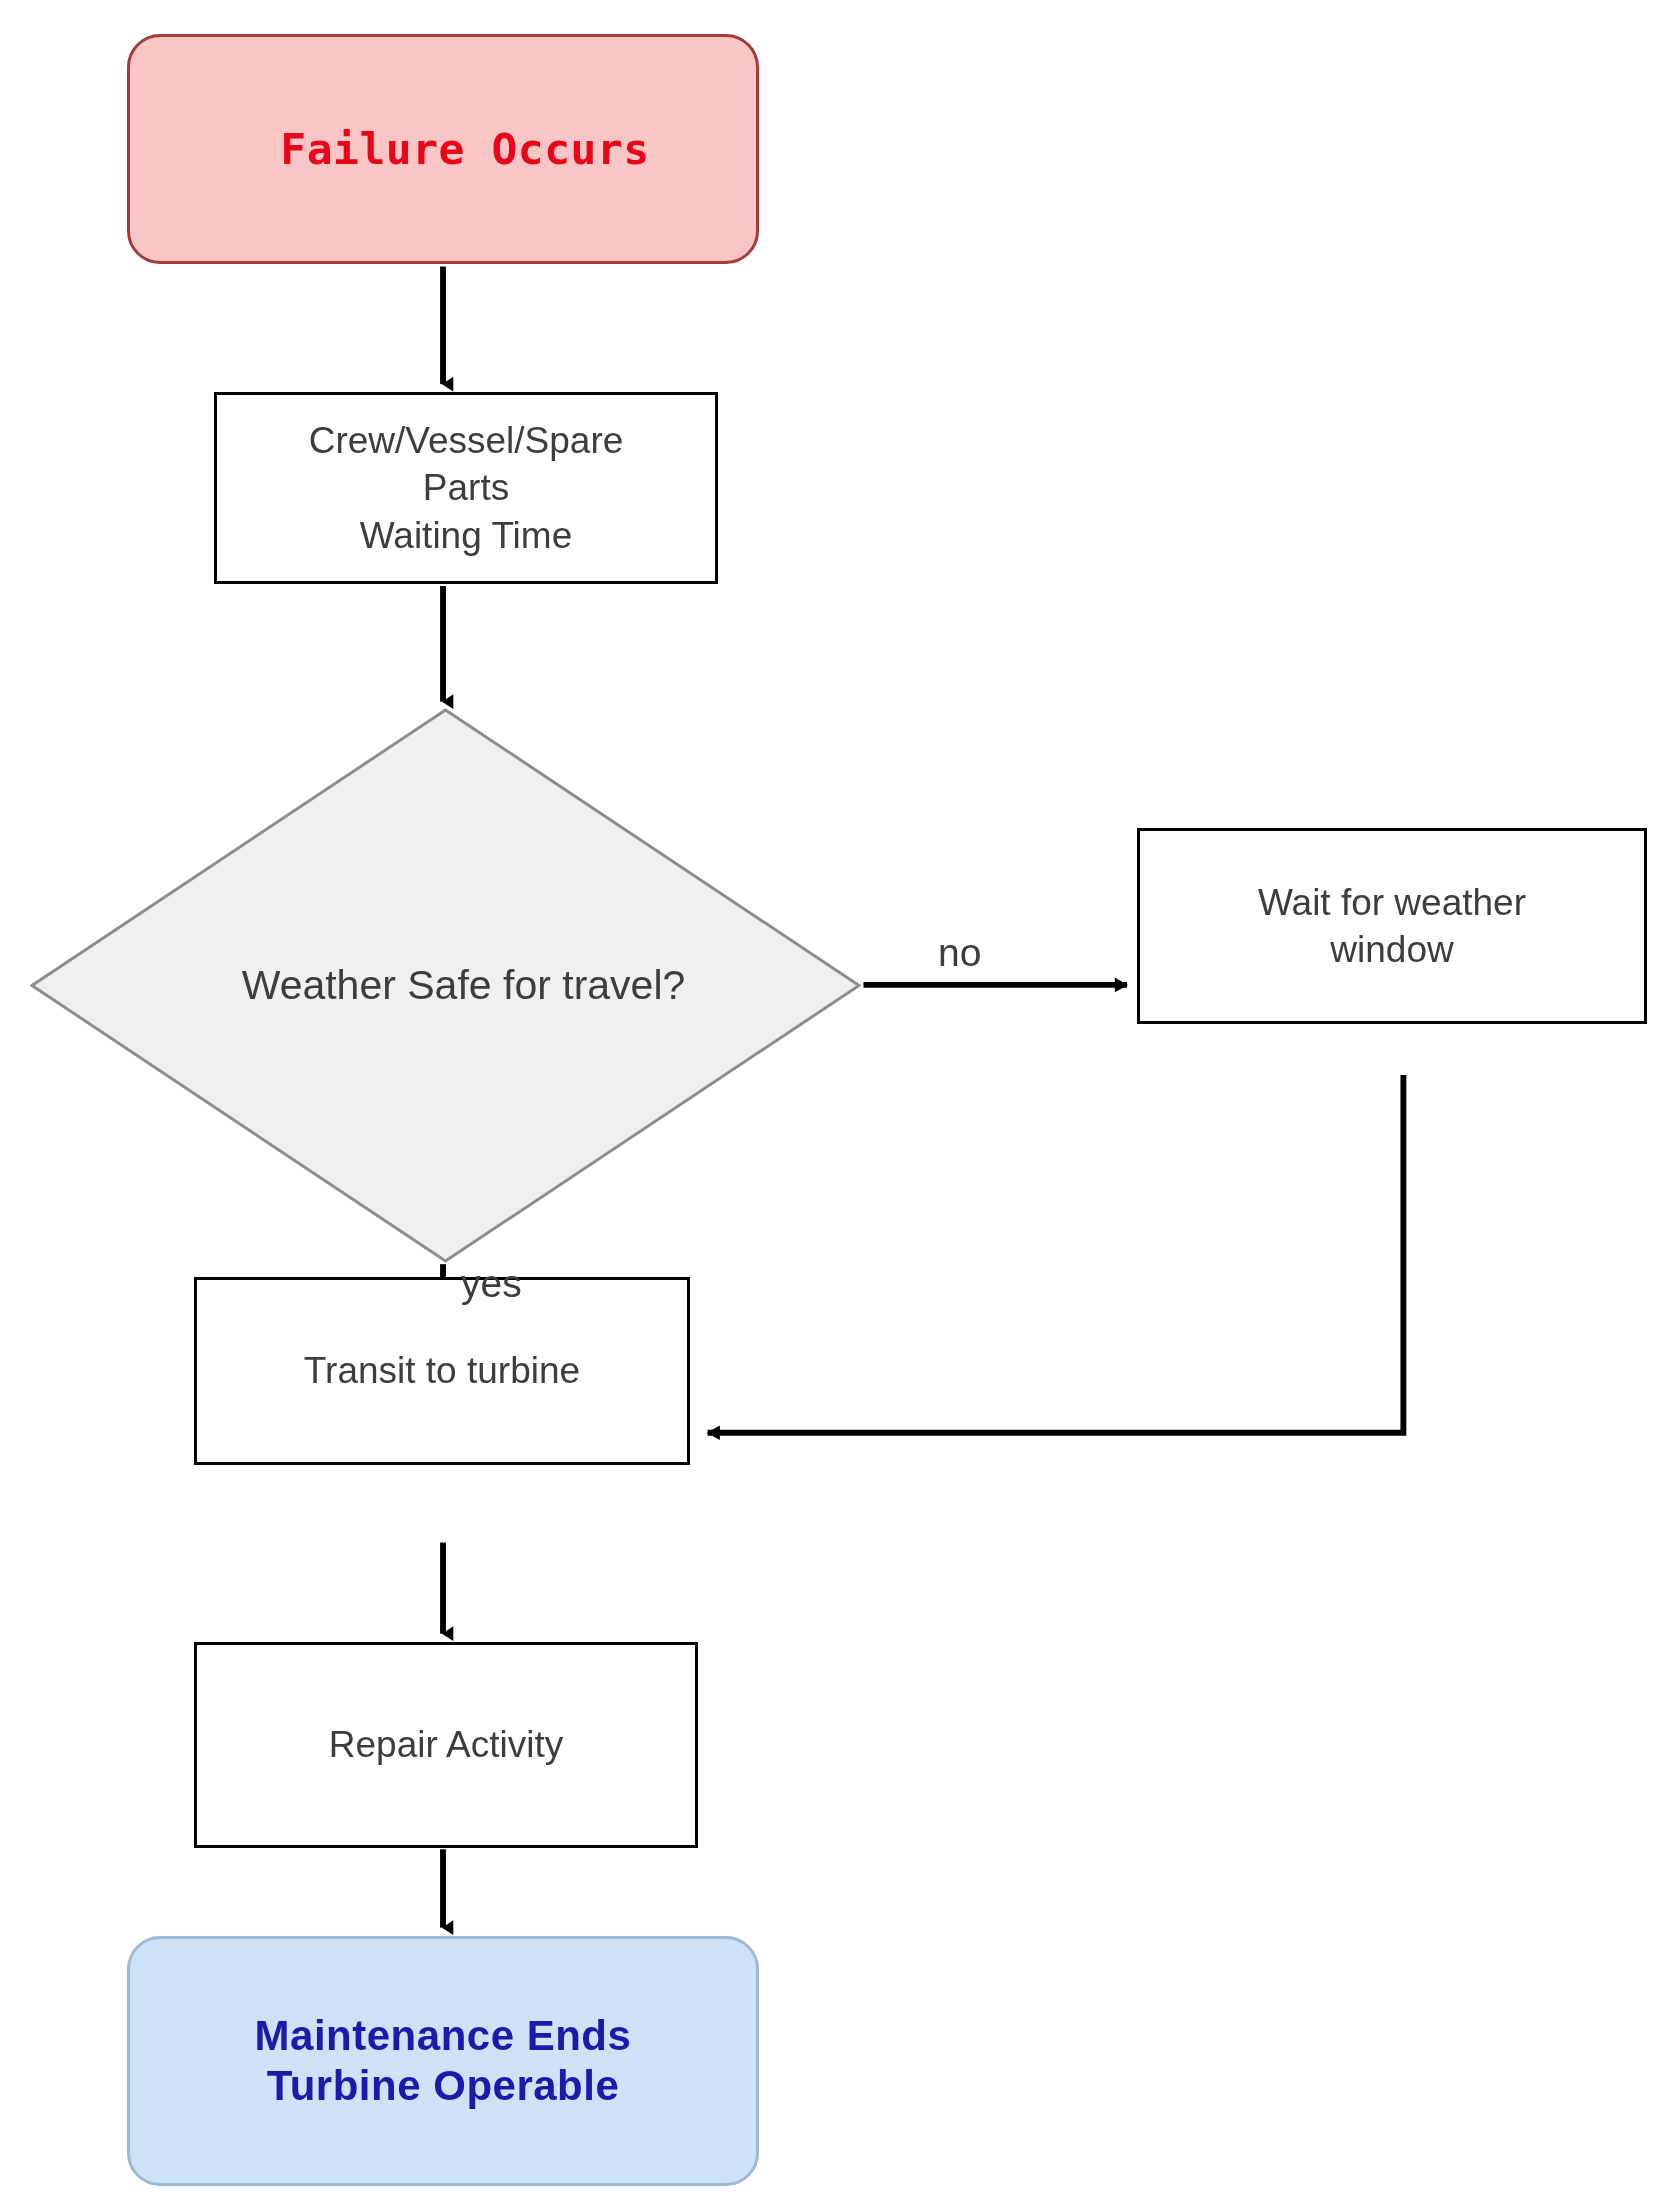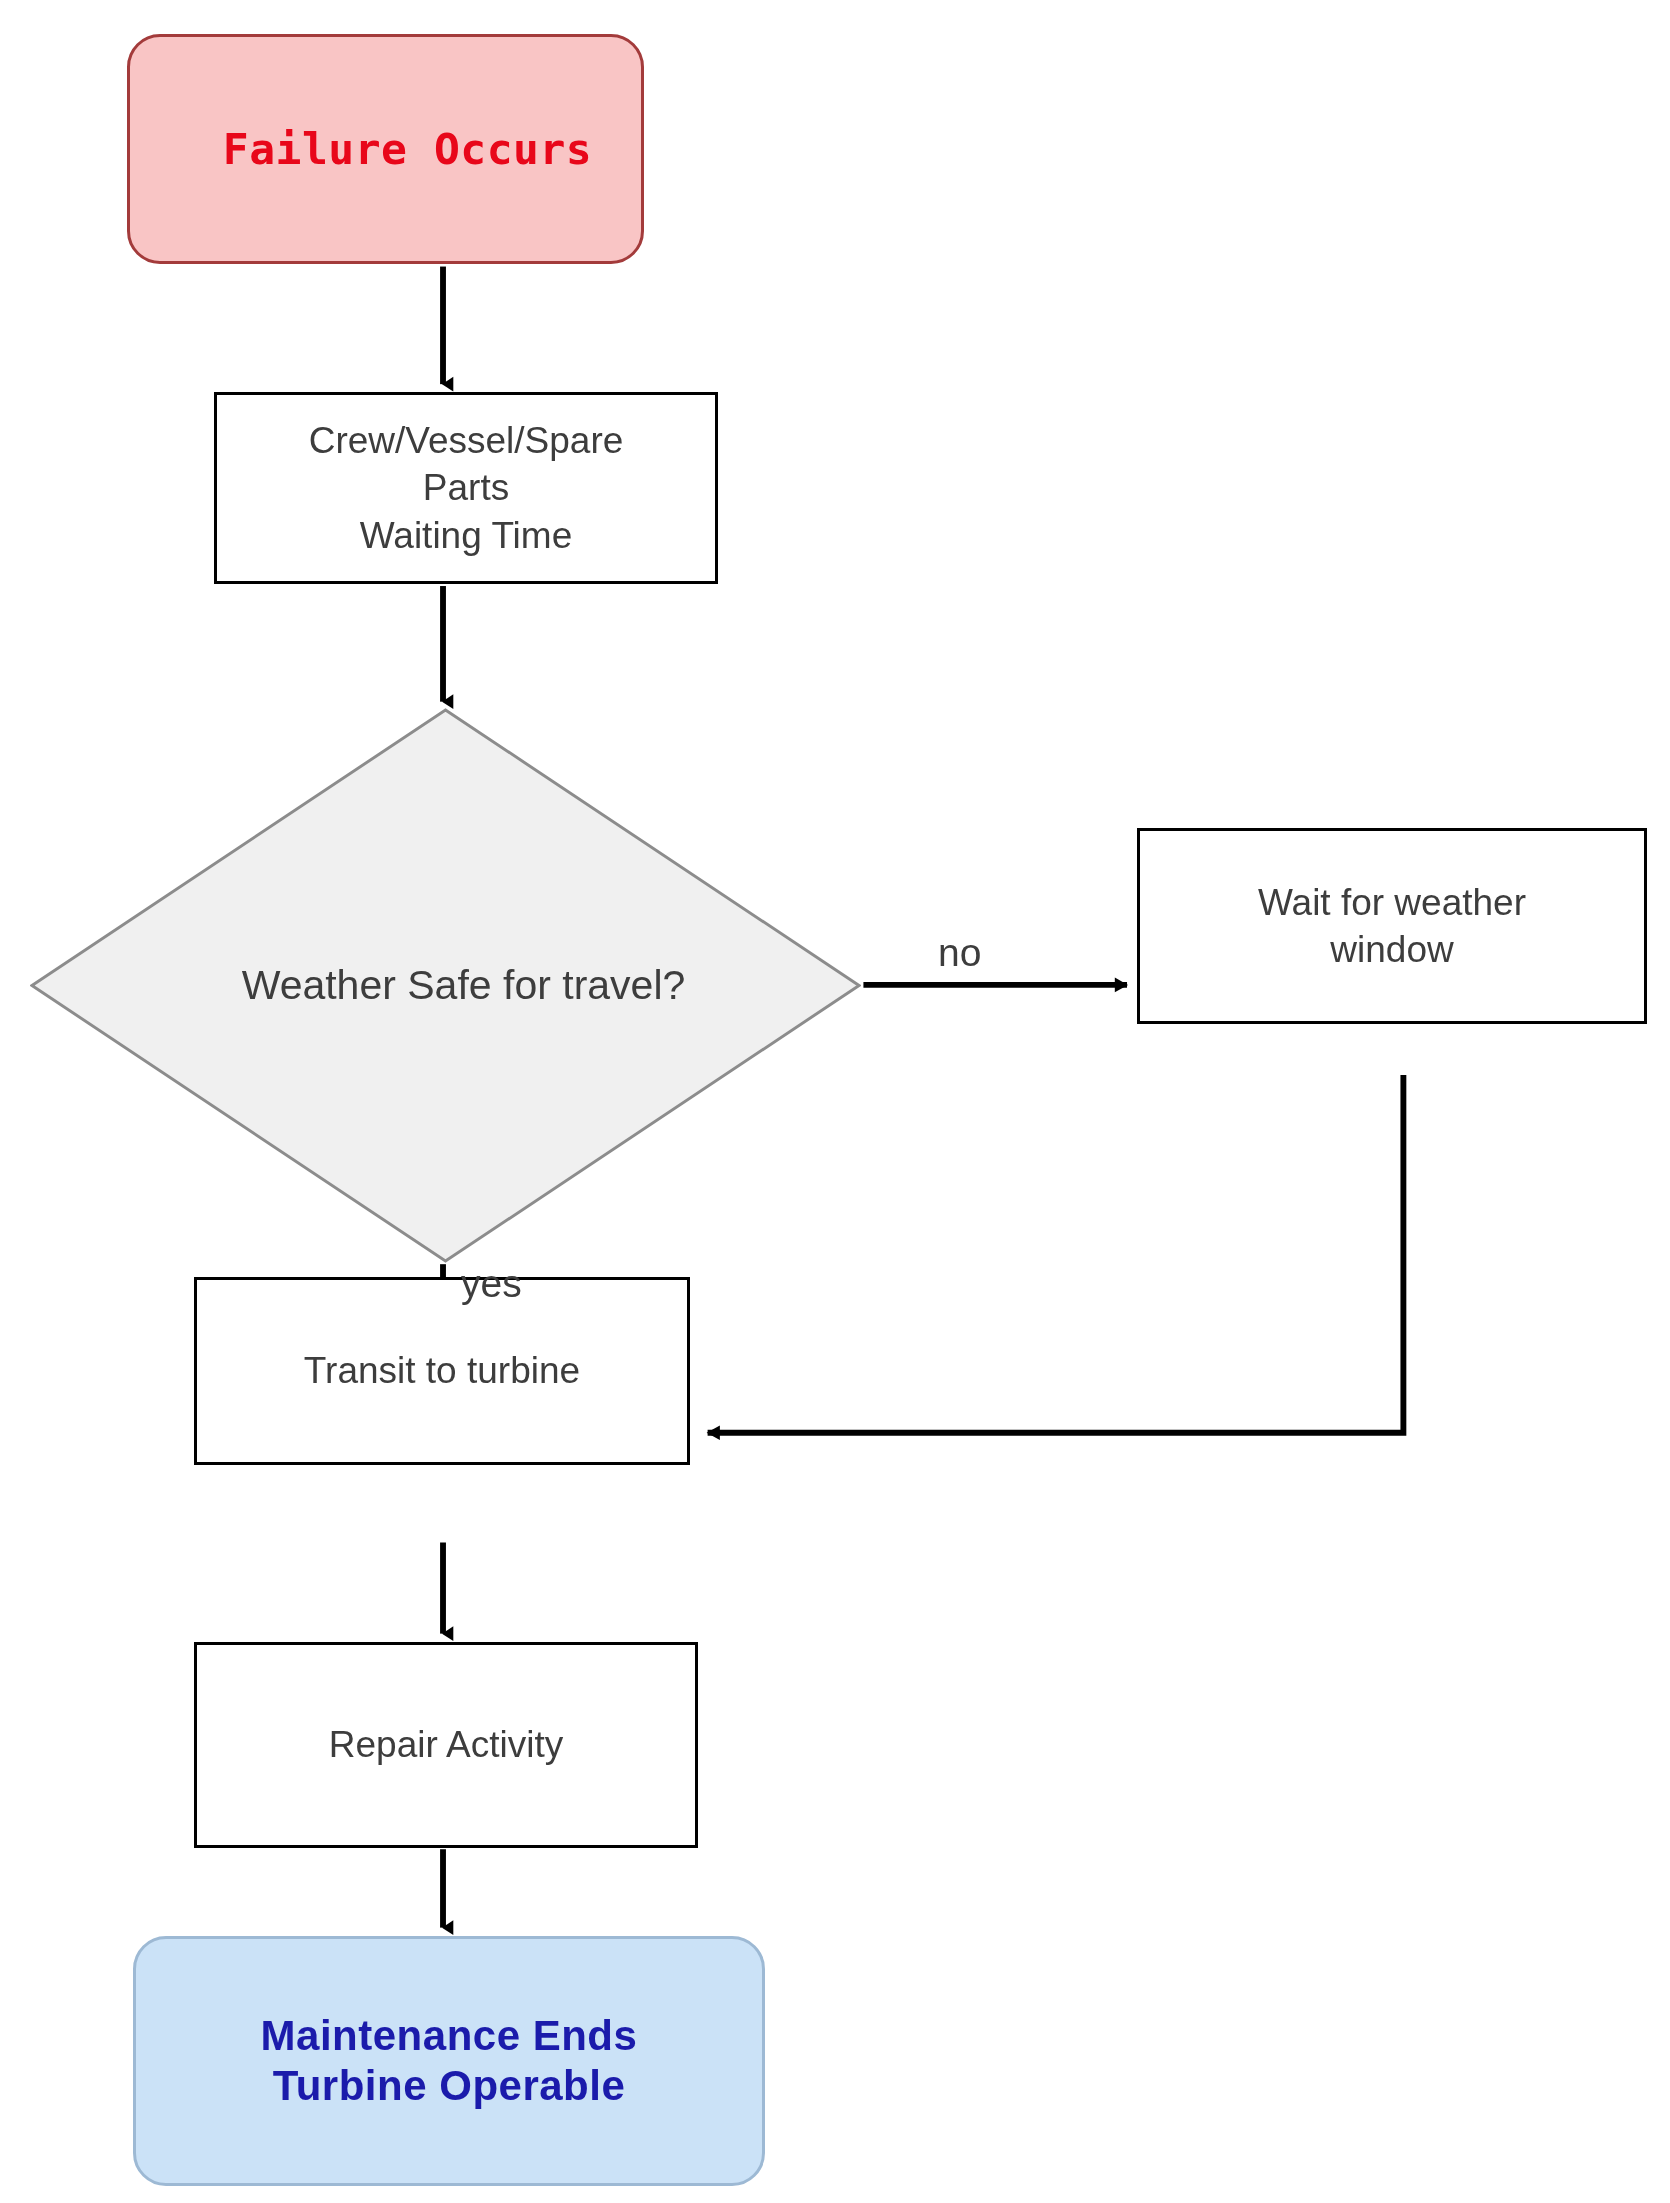--- a/index.html
+++ b/index.html
@@ -41,39 +41,38 @@
     border-style: solid;
   }
   .node-terminal .node-label {
     font-weight: bold;
     line-height: 1.18;
     letter-spacing: 0.5px;
   }
   .node-start {
     left: 127px;
     top: 34px;
-    width: 517px;
+    width: 632px;
     height: 230px;
     background: #f9c5c5;
     border-color: #a33b3b;
     padding-left: 44px;
   }
   .node-start .node-label {
     font-family: "DejaVu Sans Mono", "Liberation Mono", monospace;
     font-size: 43px;
     color: #e8071a;
   }
   .node-end {
     left: 127px;
     top: 1936px;
     width: 632px;
     height: 250px;
     background: #cbe2f7;
     border-color: #9db9d4;
-    margin-left: 6px;
   }
   .node-end .node-label {
     font-family: "Liberation Sans", sans-serif;
     font-size: 42px;
     color: #1b1bab;
   }
 
   
   .node-process {
     background: #ffffff;

